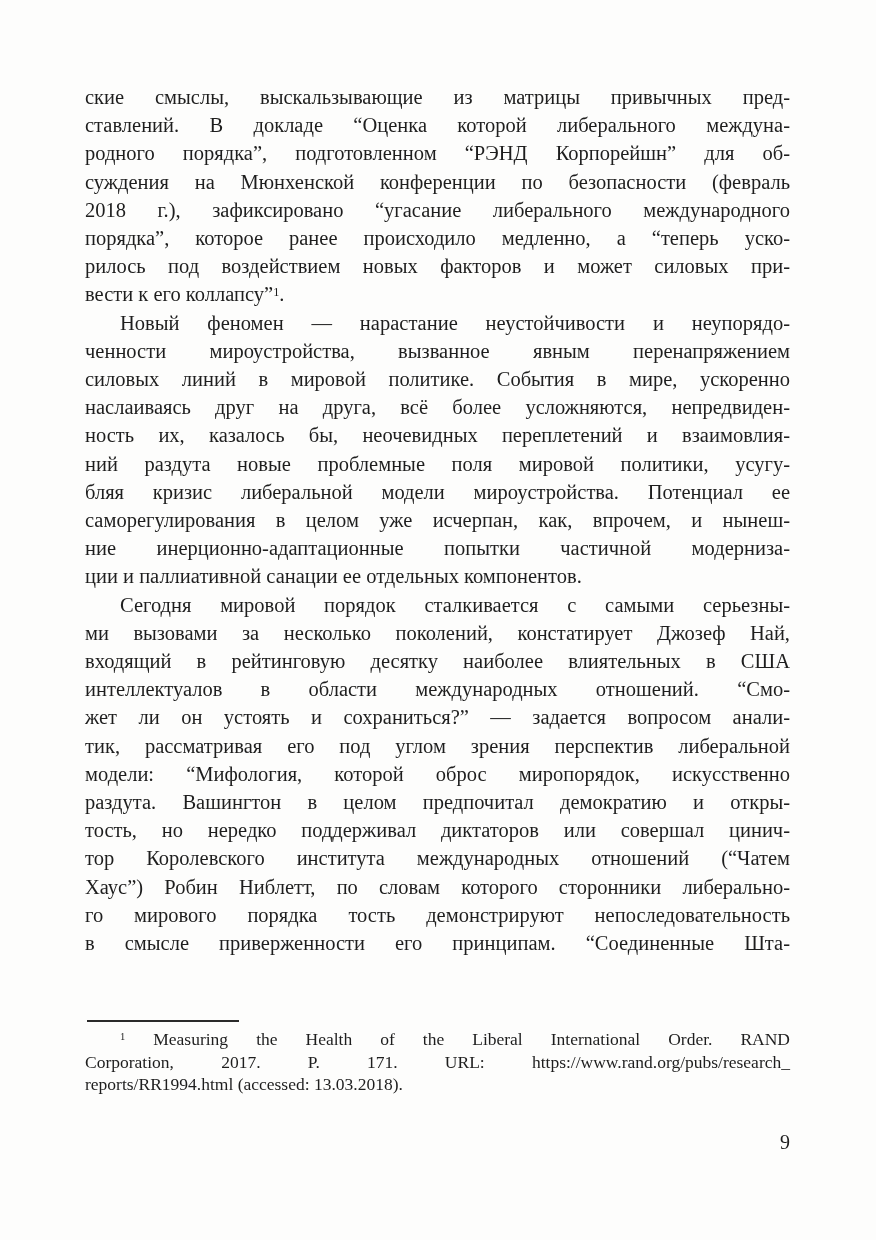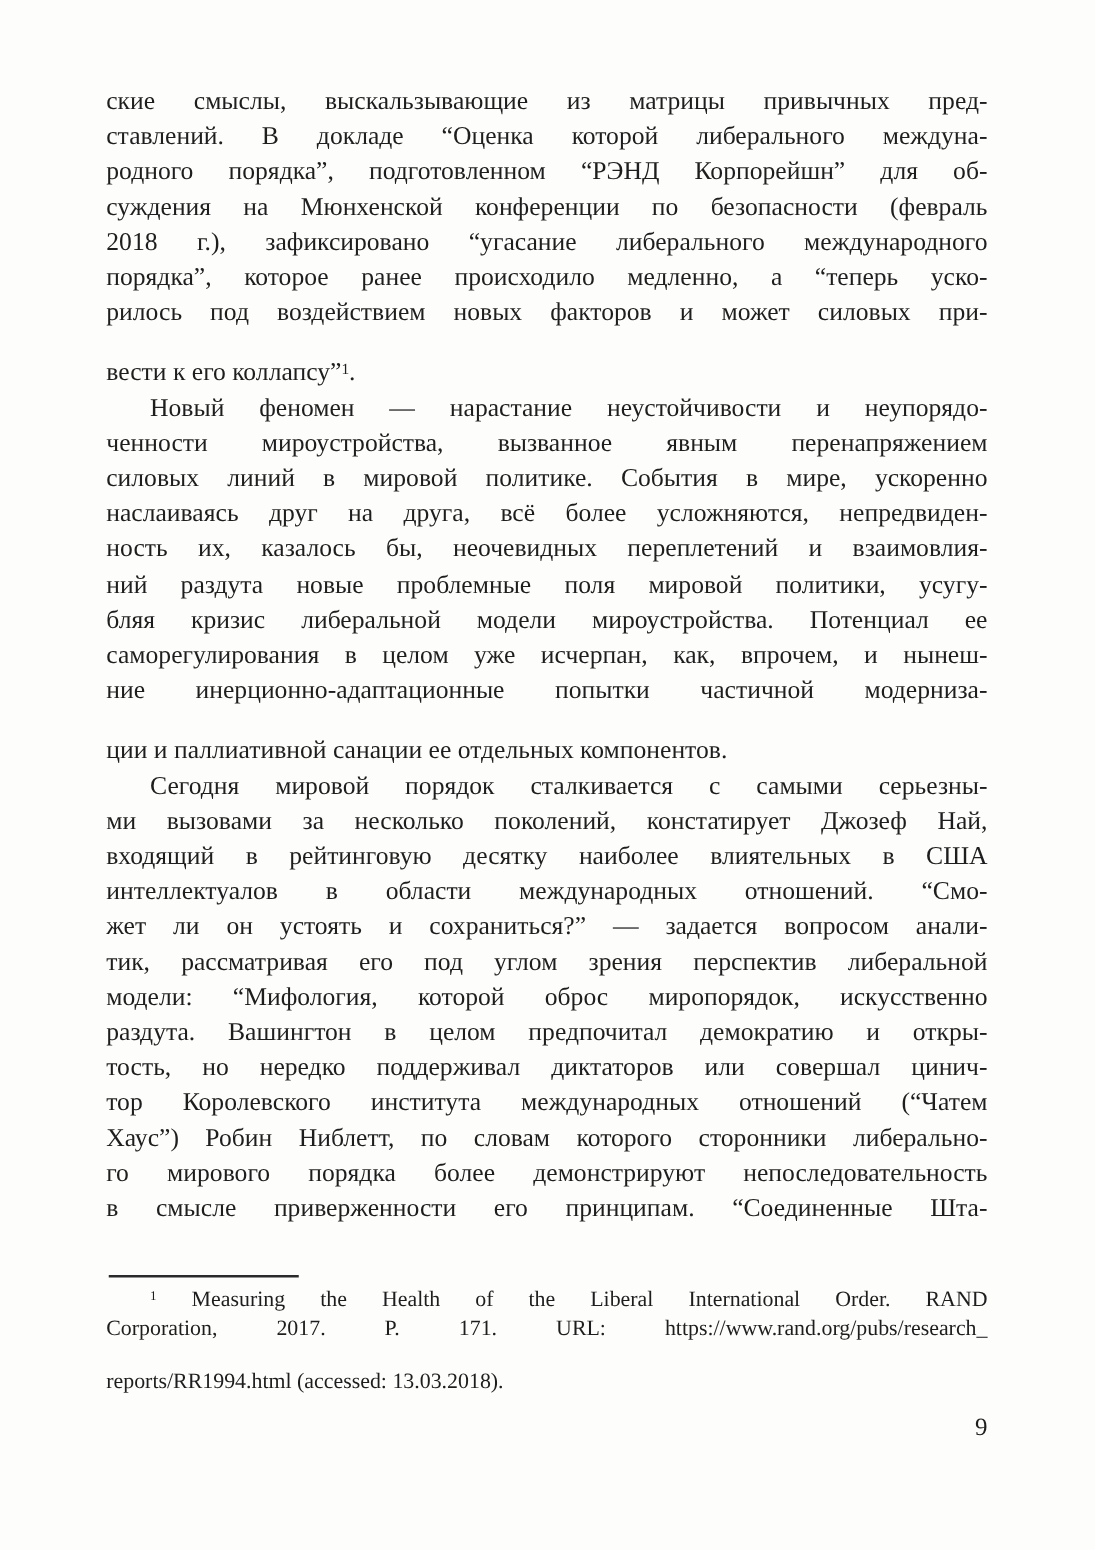--- a/index.html
+++ b/index.html
@@ -15,33 +15,32 @@
     font-family: "Liberation Serif", "DejaVu Serif", serif;
     color: #1e1e1e;
   }
   .page {
     position: absolute;
     inset: 0;
   }
   .body-text {
     position: absolute;
     left: 85px;
-    top: 67px;
+    top: 83px;
     width: 705px;
     font-size: 20.5px;
     line-height: 28.2px;
   }
   .line {
     text-align: justify;
     text-align-last: justify;
     white-space: normal;
   }
   .line.last {
     text-align-last: left;
-    margin-top: 20px;
   }
   .line.indent {
     text-indent: 35px;
   }
   sup {
     font-size: 60%;
     line-height: 0;
     vertical-align: baseline;
     position: relative;
     top: -0.45em;
@@ -106,21 +105,21 @@
         <div class="line">ми вызовами за несколько поколений, констатирует Джозеф Най,</div>
         <div class="line">входящий в рейтинговую десятку наиболее влиятельных в США</div>
         <div class="line">интеллектуалов в области международных отношений. “Смо-</div>
         <div class="line">жет ли он устоять и сохраниться?” — задается вопросом анали-</div>
         <div class="line">тик, рассматривая его под углом зрения перспектив либеральной</div>
         <div class="line">модели: “Мифология, которой оброс миропорядок, искусственно</div>
         <div class="line">раздута. Вашингтон в целом предпочитал демократию и откры-</div>
         <div class="line">тость, но нередко поддерживал диктаторов или совершал цинич-</div>
         <div class="line">тор Королевского института международных отношений (“Чатем</div>
         <div class="line">Хаус”) Робин Ниблетт, по словам которого сторонники либерально-</div>
-        <div class="line">го мирового порядка более демонстрируют непоследовательность</div>
+        <div class="line">го мирового порядка тость демонстрируют непоследовательность</div>
         <div class="line">в смысле приверженности его принципам. “Соединенные Шта-</div>
       </div>
     </div>
 
   <div class="footnotes">
     <div class="fn-separator"></div>
     <div id="fn-list">
         <div class="footnote">
           <div class="line indent"><sup>1</sup> Measuring the Health of the Liberal International Order. RAND</div>
           <div class="line">Corporation, 2017. P. 171. URL: https://www.rand.org/pubs/research_</div>

